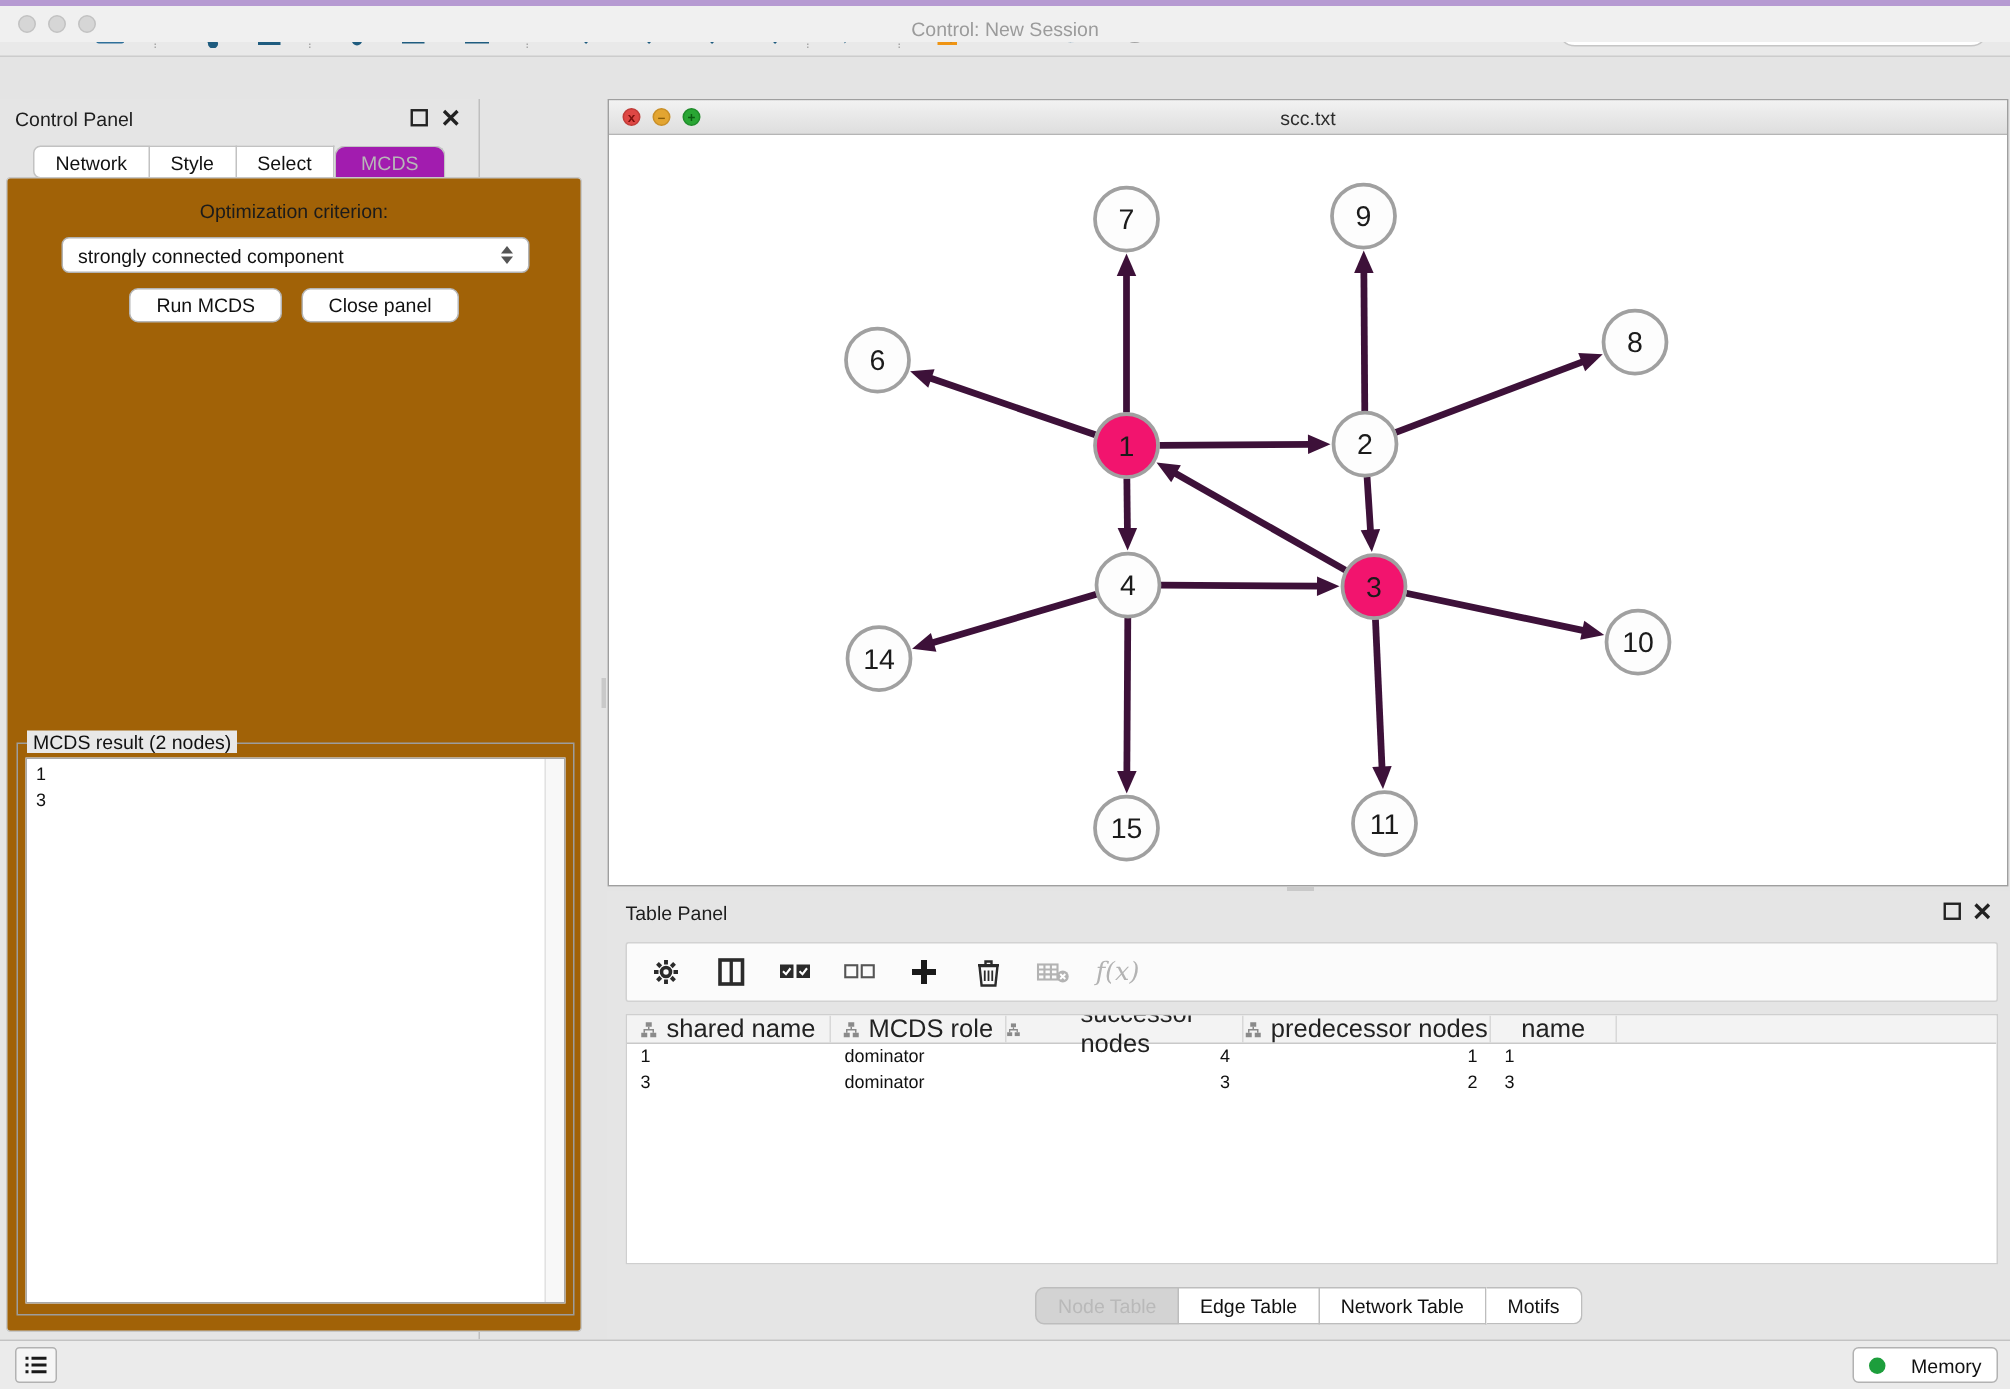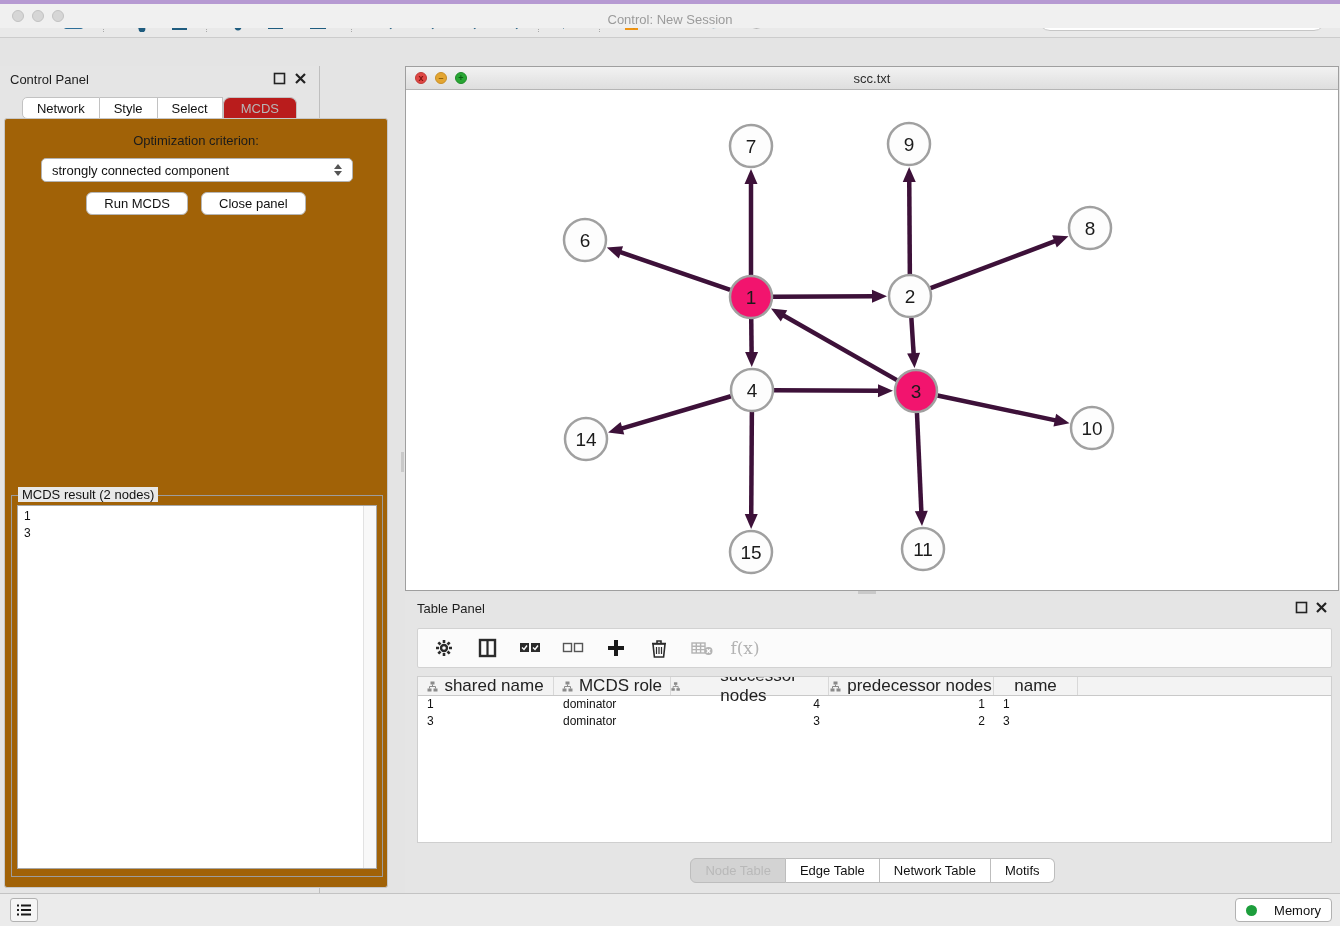--- a/index.html
+++ b/index.html
@@ -24,21 +24,21 @@
 
   
   #control-panel { left:0; top:66px; width:320px; height:827px; background:#e5e5e5; border-right:1px solid #bfbfbf; }
   #cp-header { left:0; top:0; width:100%; height:26px; }
   #cp-title { left:10px; top:6px; font-size:13px; color:#1d1d1d; }
   .panel-ctl { position:absolute; top:6px; width:13px; height:13px; }
   #cp-tabs { left:0; top:31px; width:100%; display:flex; justify-content:center; }
   .cp-tab { background:#fff; border:1px solid #c2c2c2; border-left:none; padding:3px 14px;
     font-size:13px; color:#111; height:22px;text-align:center; }
   .cp-tab:first-child { border-left:1px solid #c2c2c2; border-radius:5px 0 0 5px; }
-  .cp-tab.active { background:#b91c1c; color:#b7b7b7; border:1px solid #c2c2c2;
+  .cp-tab.active { background:#a21caf; color:#b7b7b7; border:1px solid #c2c2c2;
     border-radius:7px 7px 0 0; border-bottom:none; height:23px; padding:3px 17px; }
   #cp-content { left:4px; top:52px; width:384px; height:770px; background:#a16207;
     border:1px solid #c7c7c7; border-radius:3px; }
   #opt-label { left:0; top:14px; width:100%; text-align:center; font-size:13px; color:#1b1b1b; }
   #opt-select { left:36px; top:39px; width:312px; height:24px; background:#fff; border:1px solid #b3b3b3;
     border-radius:5px; display:flex; align-items:center; padding:0 10px; font-size:13px; color:#111; }
   .updown { margin-left:auto; display:flex; flex-direction:column; gap:2px; }
   .updown i { width:0; height:0; border-left:4px solid transparent; border-right:4px solid transparent; display:block; }
   .updown .up { border-bottom:5px solid #555; }
   .updown .dn { border-top:5px solid #555; }
@@ -86,21 +86,21 @@
   .tp-tab:last-child { border-radius:0 6px 6px 0; }
   .tp-tab.active { background:#d3d3d3; color:#b9b9b9; }
 
   
   #status-bar { left:0; top:893px; width:1340px; height:33px; background:#ebebeb; border-top:1px solid #c3c3c3; }
   #automation-btn { left:10px; top:4px; width:28px; height:24px; background:#f6f6f6; border:1px solid #b2b2b2;
     border-radius:3px; display:flex; align-items:center; justify-content:center; }
   #memory-btn { right:8px; top:4px; height:24px; background:#fff; border:1px solid #b2b2b2; border-radius:4px;
     display:flex; align-items:center; gap:17px; padding:0 10px; font-size:13px; color:#111; }
   #memory-dot { width:11px; height:11px; border-radius:50%; background:#1d9e3c; }
-  .fx { font-family:"DejaVu Serif",serif; font-size:17px; color:#b3b3b3; }
+  .fx { font-family:"DejaVu Serif",serif; font-style:italic; font-size:17px; color:#b3b3b3; }
 </style>
 </head>
 <body>
 
 <div id="purple-strip" class="abs"></div>
 <div id="titlebar" class="abs">
   <div class="mac-lights abs">
     <span class="mac-light"></span>
     <span class="mac-light"></span>
     <span class="mac-light"></span>

